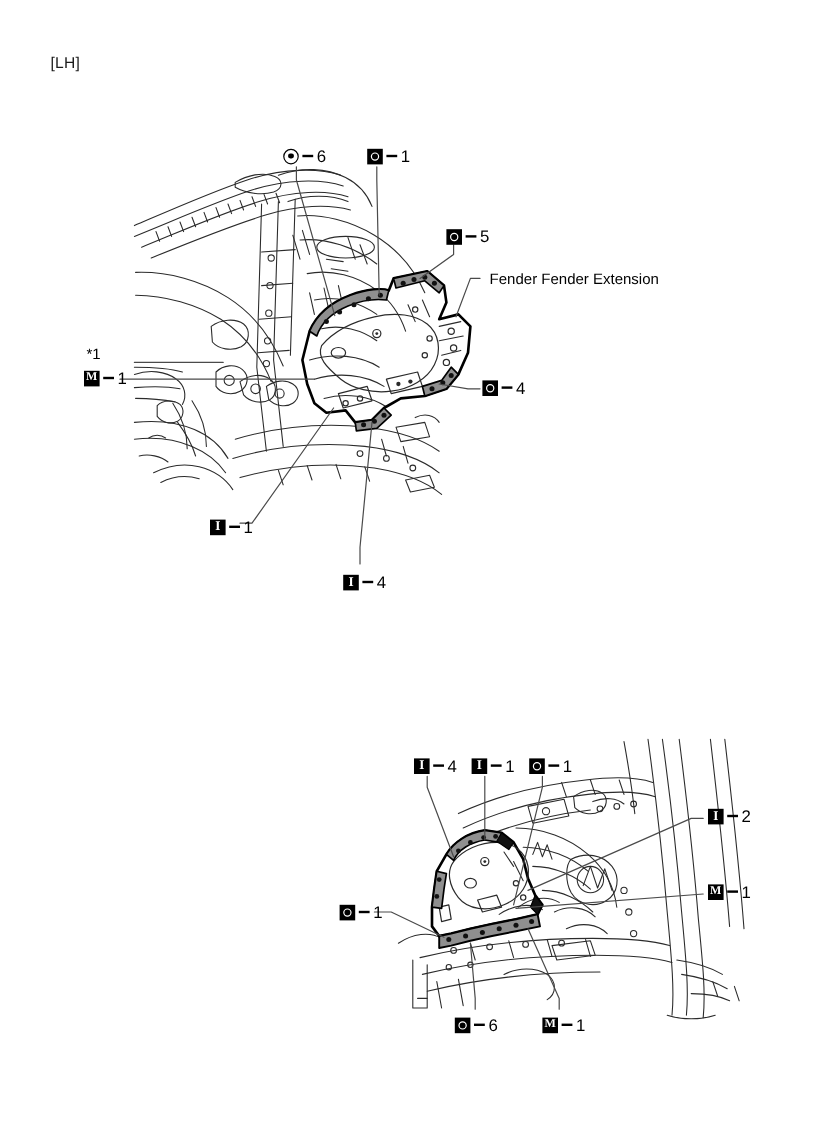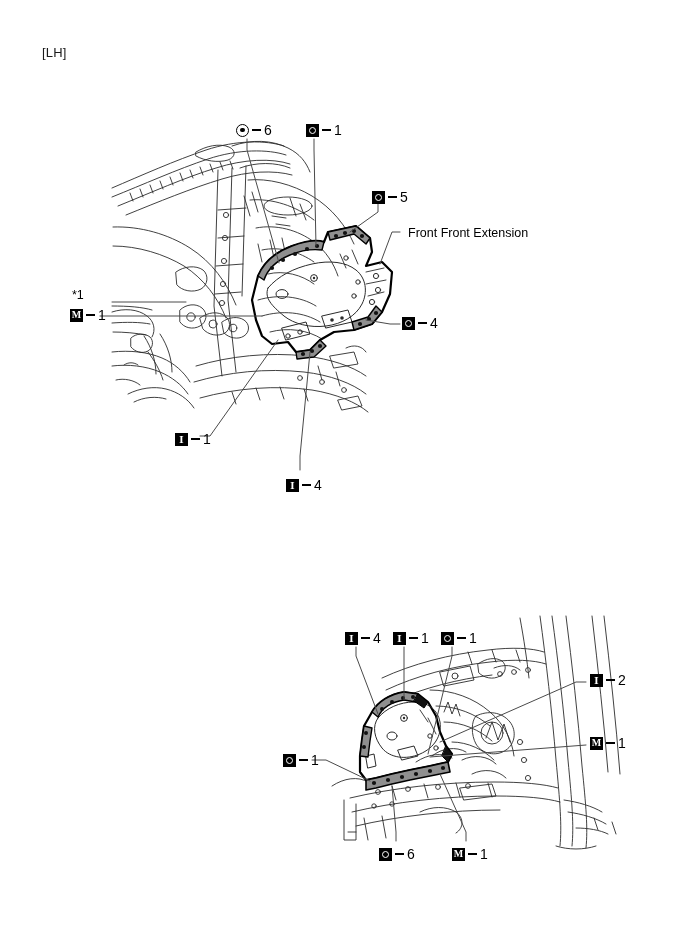--- a/index.html
+++ b/index.html
@@ -353,21 +353,21 @@
     <span class="dash"></span>
     <span class="num">1</span>
   </div>
 
   <div class="callout" style="left:286px; top:478px;">
     <span class="sym-box serif-i">I</span>
     <span class="dash"></span>
     <span class="num">4</span>
   </div>
 
-  <div class="text-label" style="left:408px; top:226px;">Front Front Extension</div>
+  <div class="text-label" style="left:408px; top:226px;">Fender Fender Extension</div>
 
   <svg class="art" viewBox="0 0 688 949" xmlns="http://www.w3.org/2000/svg">
     <g fill="none" stroke="#2b2b2b" stroke-width="0.9" stroke-linecap="round" stroke-linejoin="round">
 
       <path d="M540 616 C 546 660 552 712 556 760 C 560 802 562 826 560 846"></path>
       <path d="M552 616 C 558 660 564 712 568 760 C 572 802 574 826 572 846"></path>
       <path d="M566 616 C 572 664 578 716 582 766 C 586 806 588 828 586 848"></path>
       <path d="M592 616 C 598 668 604 722 608 772"></path>
       <path d="M604 616 C 610 668 616 722 620 774"></path>
       <path d="M556 846 C 568 850 584 850 596 846"></path>

